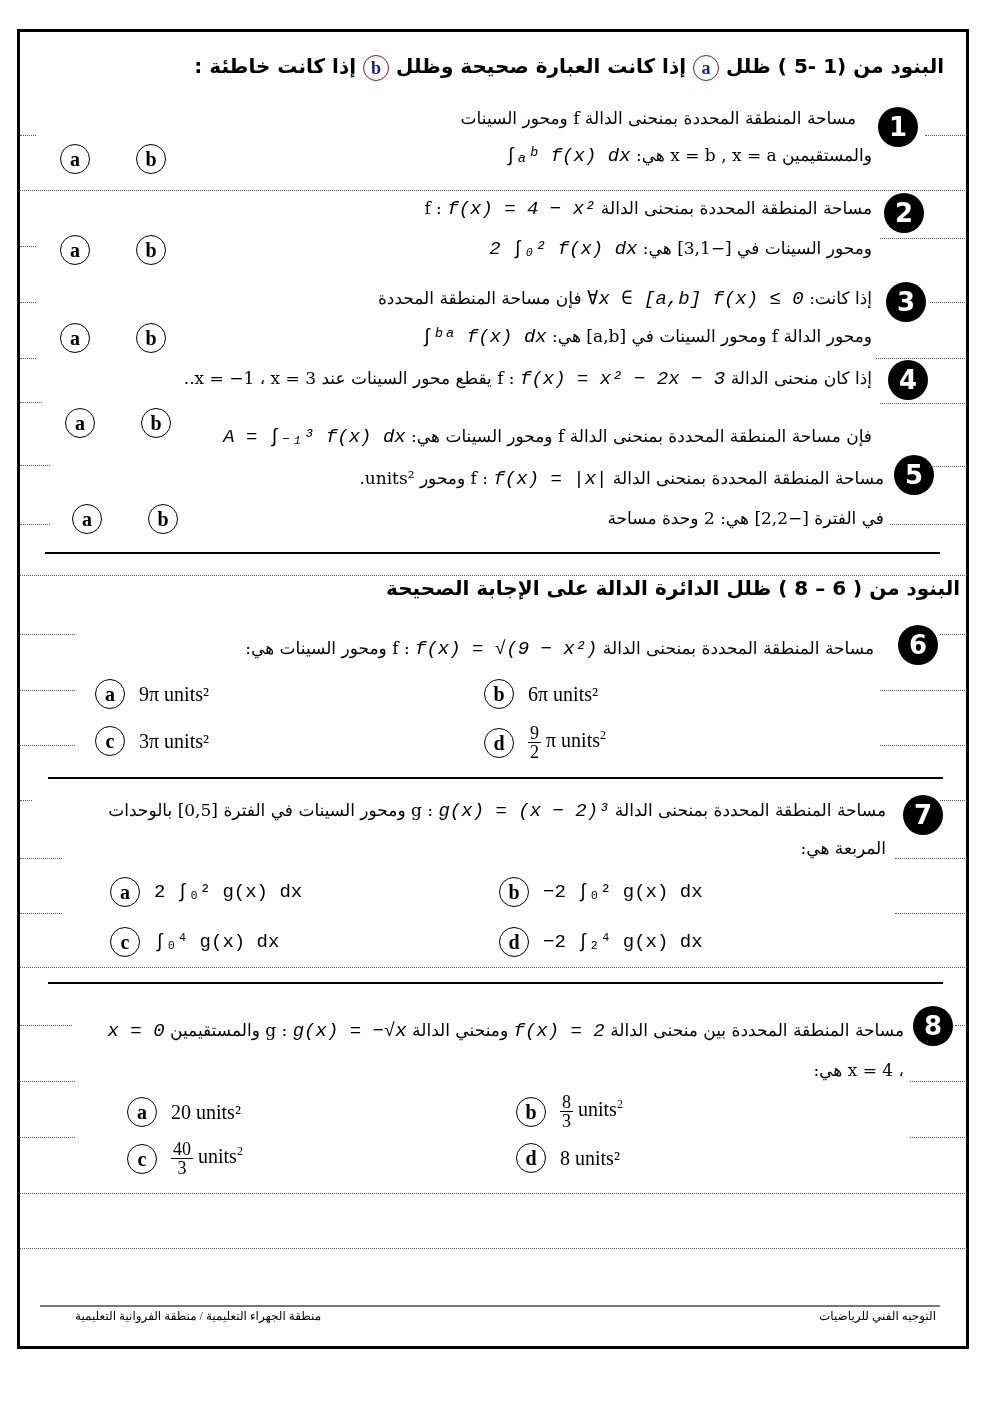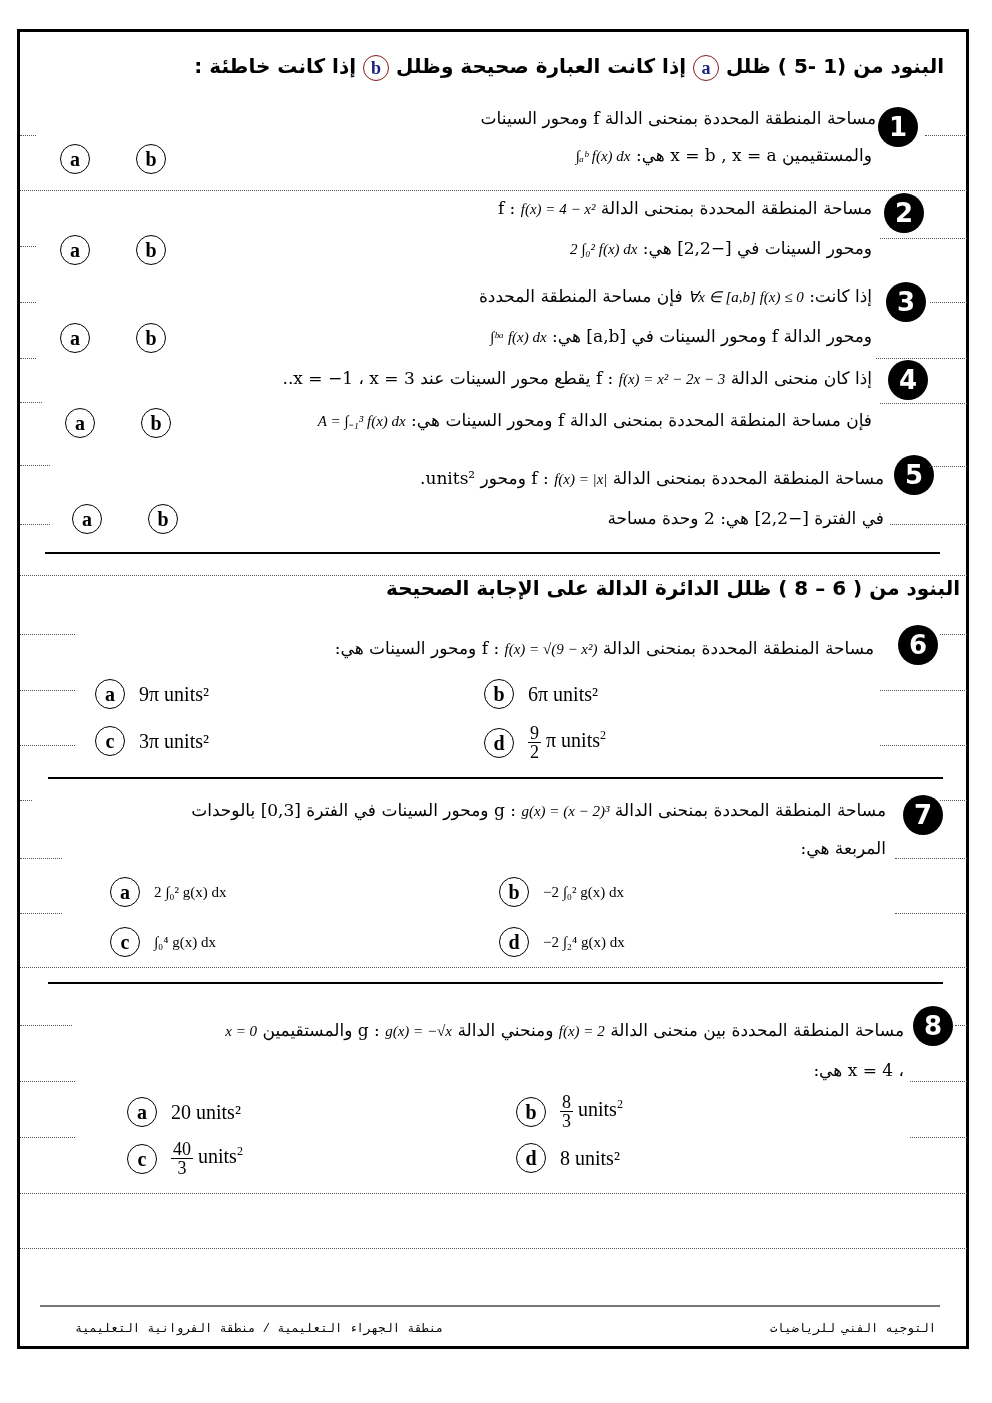--- a/index.html
+++ b/index.html
@@ -10,64 +10,64 @@
   .ar { direction:rtl; unicode-bidi:embed; font-family:"DejaVu Serif", serif; }
   .abs { position:absolute; }
   .heading { font-family:"DejaVu Sans", sans-serif; font-weight:bold; font-size:20px; white-space:nowrap; }
   .num-circle { position:absolute; width:40px; height:40px; border-radius:50%; background:#000; color:#fff;
                 font-family:"DejaVu Sans", sans-serif; font-weight:bold; font-size:26px; line-height:40px; text-align:center; }
   .opt-circle { display:inline-block; width:30px; height:30px; border:1.6px solid #000; border-radius:50%;
                 text-align:center; line-height:29px; font-family:"Liberation Serif", serif; font-weight:bold; font-size:20px; box-sizing:border-box; }
   .hdr-circle { display:inline-block; width:26px; height:26px; border:1.6px solid #8b1a1a; border-radius:50%;
                 text-align:center; line-height:24px; font-family:"Liberation Serif", serif; font-weight:bold; font-size:18px; color:#1a237e; box-sizing:border-box; vertical-align:middle; }
   .q-text { position:absolute; font-size:17px; white-space:nowrap; text-align:right; }
-  .math { font-family:Liberation Serif, serif; font-style:italic; direction:ltr; unicode-bidi:embed; font-size:15px; }
+  .math { font-family:Liberation Mono, monospace; font-style:italic; direction:ltr; unicode-bidi:embed; font-size:19px; }
   .dash { position:absolute; height:0; border-top:1px dotted #555; }
   .rule { position:absolute; height:0; border-top:2.5px solid #000; }
   .opt-row { position:absolute; display:flex; align-items:center; gap:14px; font-family:"Liberation Serif", serif; font-size:20px; white-space:nowrap; direction:ltr; }
   .frac { display:inline-flex; flex-direction:column; align-items:center; vertical-align:middle; font-size:18px; line-height:1; }
   .frac .n { border-bottom:1px solid #000; padding:0 2px; }
   sup { font-size:12px; }
-  .footer { position:absolute; font-family:Liberation Mono, monospace; font-size:12px; white-space:nowrap;margin-top:12px; }
+  .footer { position:absolute; font-family:Liberation Serif, serif; font-size:12px; white-space:nowrap; }
   .footer-line { position:absolute; left:40px; width:900px; border-top:2px solid #777; top:1305px; }
 </style>
 </head>
 <body>
 
 <div class="frame"></div>
 
 <div class="abs heading ar" style="right:48px; top:54px;">
   <span>البنود من (1 -5 ) ظلل</span>
   <span class="hdr-circle">a</span>
   <span>إذا كانت العبارة صحيحة  وظلل</span>
   <span class="hdr-circle">b</span>
   <span>إذا كانت خاطئة :</span>
 </div>
 
 <div class="num-circle" style="left:878px; top:107px;">1</div>
 <div class="dash" style="left:925px; width:42px; top:135px;"></div>
 <div class="dash" style="left:20px; width:16px; top:135px;"></div>
-<div class="q-text ar" style="right:116px; top:108px;">مساحة المنطقة المحددة بمنحنى الدالة f ومحور السينات</div>
+<div class="q-text ar" style="right:136px; top:108px;">مساحة المنطقة المحددة بمنحنى الدالة f ومحور السينات</div>
 <div class="q-text ar" style="right:120px; top:145px;">
   <span>والمستقيمين x = b ,  x = a هي:</span>
   <span class="math">∫ₐᵇ f(x) dx</span>
 </div>
 <div class="opt-row" style="left:60px; top:144px; gap:46px;">
   <span class="opt-circle">a</span>
   <span class="opt-circle">b</span>
 </div>
 <div class="dash" style="left:20px; width:947px; top:190px;"></div>
 
 <div class="num-circle" style="left:884px; top:193px;">2</div>
 <div class="q-text ar" style="right:120px; top:198px;">
   <span>مساحة المنطقة المحددة بمنحنى الدالة f :</span>
   <span class="math">f(x) = 4 − x²</span>
 </div>
 <div class="q-text ar" style="right:120px; top:238px;">
-  <span>ومحور السينات في [−2,2] هي:</span>
+  <span>ومحور السينات في [−3,1] هي:</span>
   <span class="math">2 ∫₀² f(x) dx</span>
 </div>
 <div class="dash" style="left:880px; width:87px; top:238px;"></div>
 <div class="dash" style="left:20px; width:16px; top:246px;"></div>
 <div class="opt-row" style="left:60px; top:235px; gap:46px;">
   <span class="opt-circle">a</span>
   <span class="opt-circle">b</span>
 </div>
 
 <div class="num-circle" style="left:886px; top:282px;">3</div>
@@ -90,21 +90,21 @@
 <div class="dash" style="left:20px; width:16px; top:358px;"></div>
 
 <div class="num-circle" style="left:888px; top:360px;">4</div>
 <div class="q-text ar" style="right:120px; top:368px;">
   <span>إذا كان منحنى الدالة f :</span>
   <span class="math">f(x) = x² − 2x − 3</span>
   <span>يقطع محور السينات عند x = −1 ، x = 3..</span>
 </div>
 <div class="dash" style="left:880px; width:87px; top:403px;"></div>
 <div class="dash" style="left:20px; width:22px; top:402px;"></div>
-<div class="q-text ar" style="right:120px; top:410px;text-align:right;">
+<div class="q-text ar" style="right:120px; top:424px;text-align:right;">
   <span>فإن مساحة المنطقة المحددة بمنحنى الدالة f ومحور السينات هي:</span>
   <span class="math">A = ∫₋₁³ f(x) dx</span>
 </div>
 <div class="opt-row" style="left:65px; top:408px; gap:46px;">
   <span class="opt-circle">a</span>
   <span class="opt-circle">b</span>
 </div>
 
 <div class="dash" style="left:20px; width:30px; top:465px;"></div>
 <div class="num-circle" style="left:894px; top:455px;">5</div>
@@ -163,21 +163,21 @@
 </div>
 
 <div class="rule" style="left:48px; width:895px; top:777px;"></div>
 
 <div class="dash" style="left:20px; width:12px; top:800px;"></div>
 <div class="dash" style="left:940px; width:27px; top:800px;"></div>
 <div class="num-circle" style="left:903px; top:795px;">7</div>
 <div class="q-text ar" style="right:106px; top:800px;">
   <span>مساحة المنطقة المحددة بمنحنى الدالة g :</span>
   <span class="math">g(x) = (x − 2)³</span>
-  <span>ومحور السينات في الفترة [0,3] بالوحدات</span>
+  <span>ومحور السينات في الفترة [0,5] بالوحدات</span>
 </div>
 <div class="q-text ar" style="right:106px; top:838px;margin-left:22px;">المربعة هي:</div>
 <div class="dash" style="left:20px; width:42px; top:858px;"></div>
 <div class="dash" style="left:895px; width:72px; top:858px;"></div>
 <div class="opt-row" style="left:110px; top:877px;">
   <span class="opt-circle">a</span>
   <span class="math" style="font-style:normal">2 ∫₀² g(x) dx</span>
 </div>
 <div class="opt-row" style="left:499px; top:877px;">
   <span class="opt-circle">b</span>

